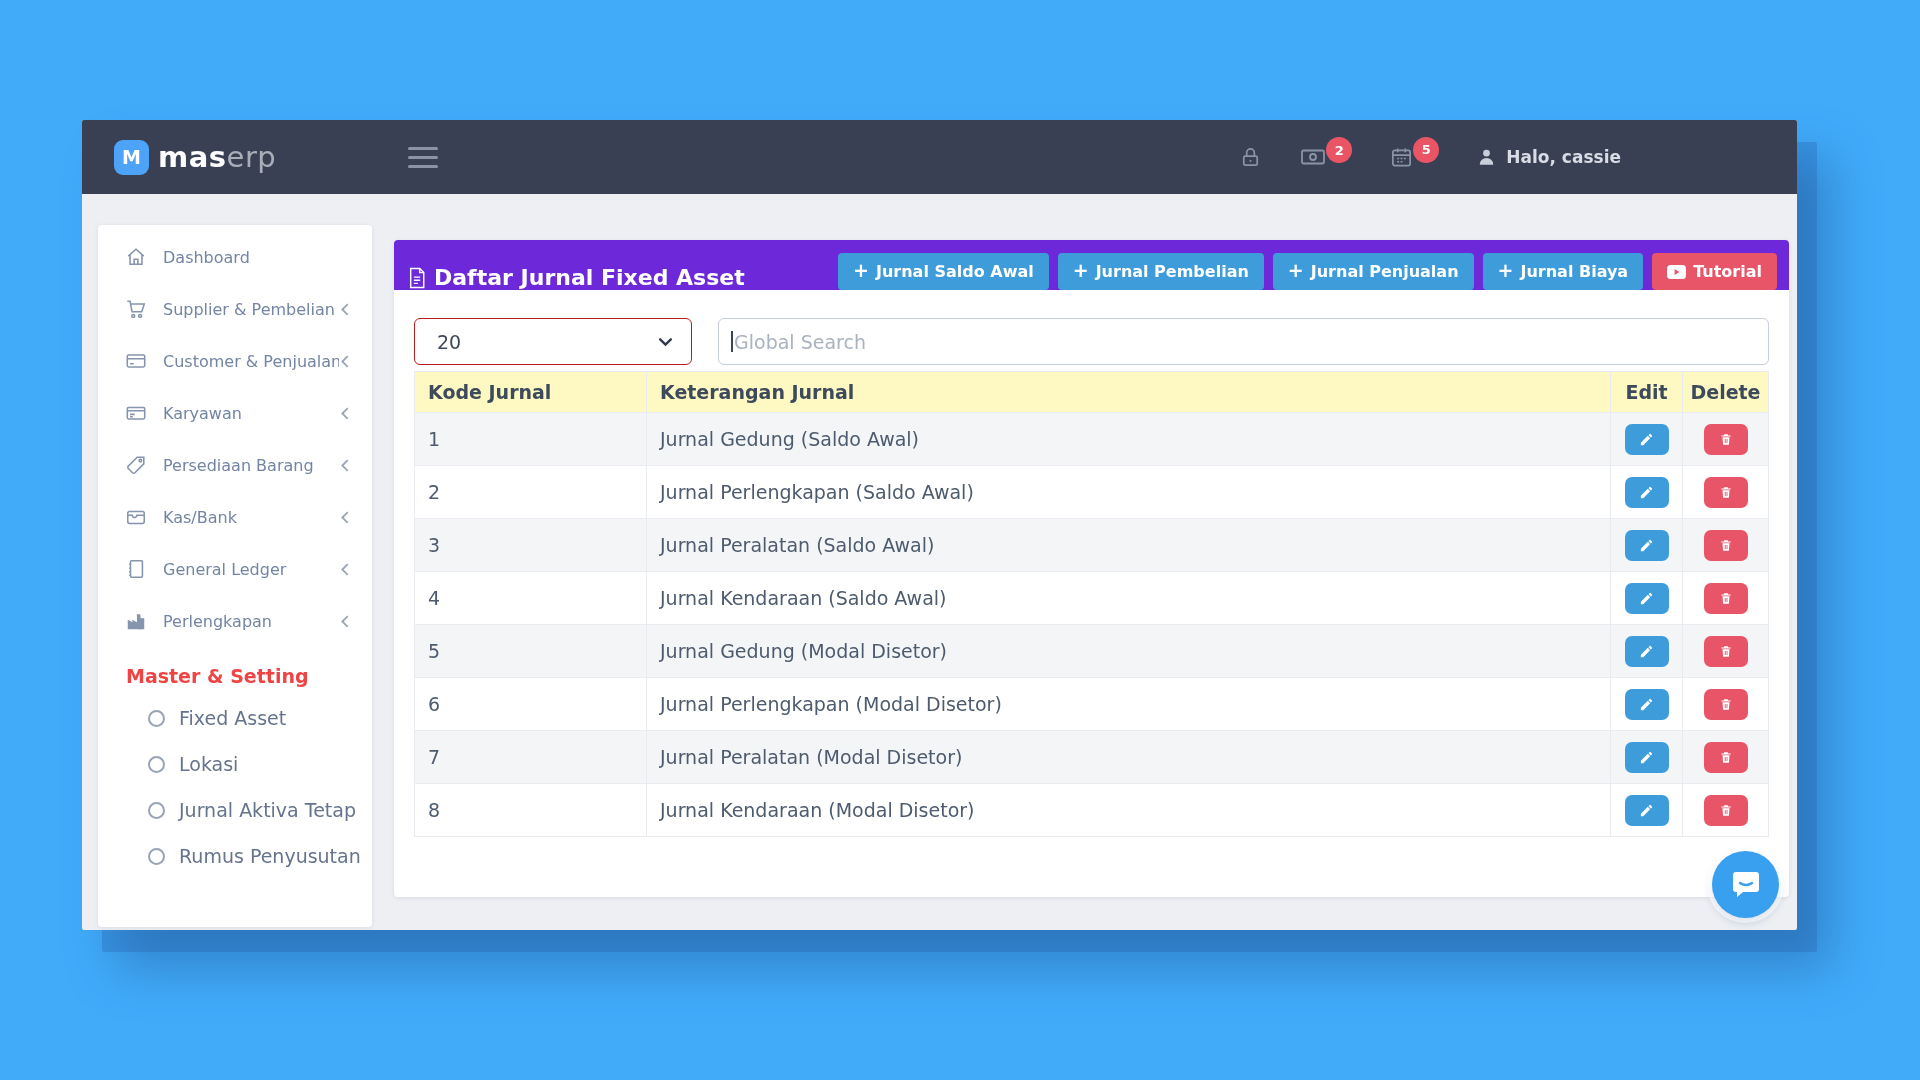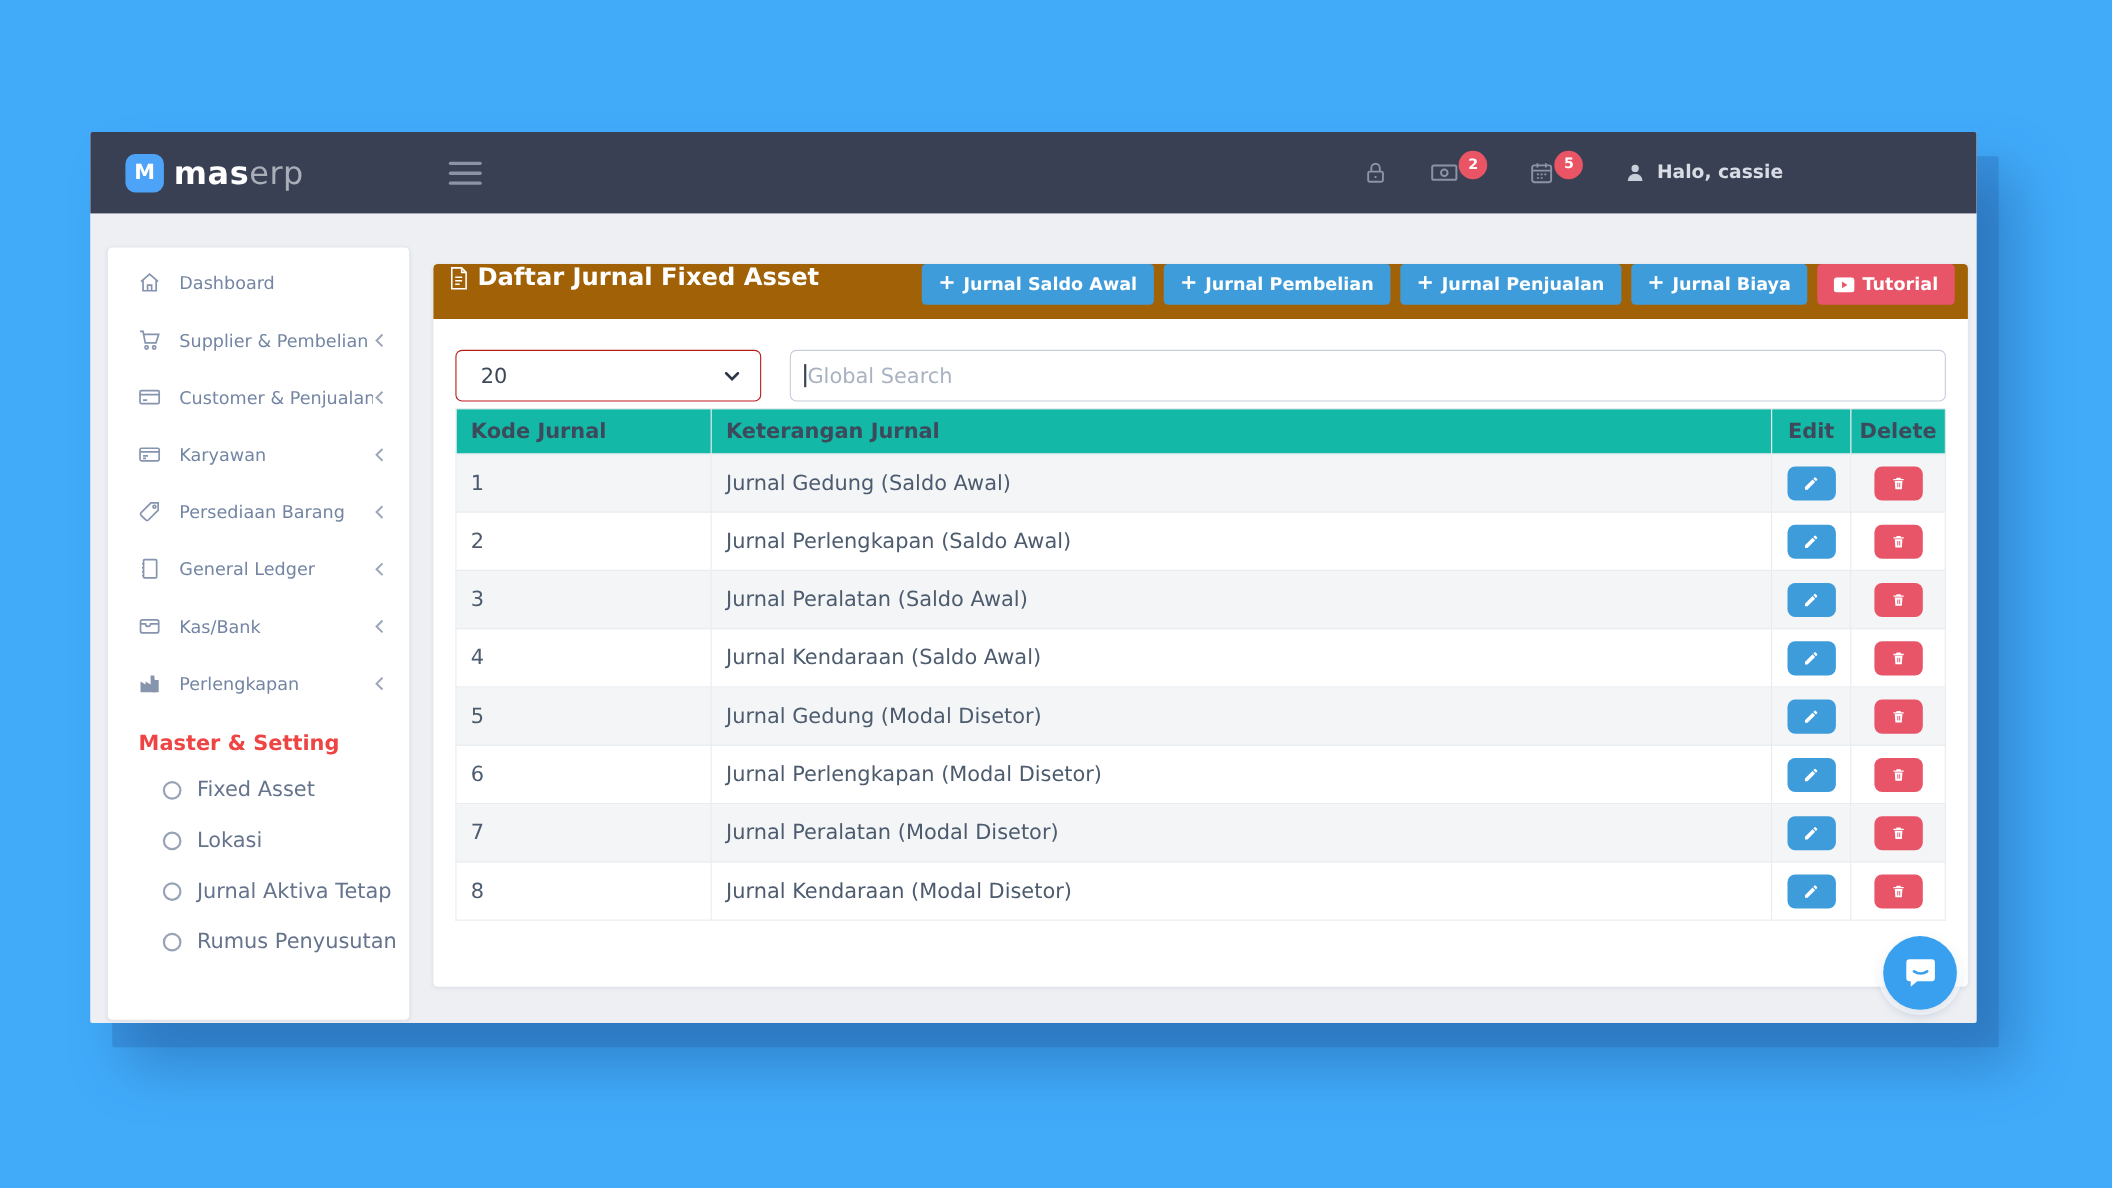--- a/index.html
+++ b/index.html
@@ -45,22 +45,22 @@
   .side-section { margin-top:10px; height:38px; display:flex; align-items:center;
     padding-left:28px; color:#ef4444; font-weight:700; font-size:19px; }
   .side-sub { height:46px; display:flex; align-items:center; padding-left:50px;
     color:#65748c; font-size:19px; cursor:pointer; }
   .side-sub .bullet { width:17px; height:17px; border:2px solid #98a3b5; border-radius:50%;
     margin-right:14px; flex:none; }
 
   
   .card { position:absolute; left:312px; top:120px; width:1395px; height:657px; background:#fff;
     border-radius:4px; box-shadow:0 1px 4px rgba(40,60,90,.10); display:flex; flex-direction:column; }
-  .card-header { height:50px; flex:none; background:#a16207; border-radius:4px 4px 0 0;
-    display:flex; align-items:flex-start; padding:0 12px 0 14px; }
+  .card-header { height:50px; flex:none; background:#6d28d9; border-radius:4px 4px 0 0;
+    display:flex; align-items:flex-end; padding:0 12px 0 14px; }
   .card-title { display:flex; align-items:center; gap:8px; color:#fff; font-size:22px; font-weight:700; }
   .hdr-buttons { margin-left:auto; display:flex; align-items:center; gap:9px; }
   .btn { height:37px; border:none; border-radius:4px; padding:0 15px; color:#fff; font-size:16px;
     font-weight:700; font-family:inherit; display:flex; align-items:center; gap:7px; cursor:pointer; }
   .btn-blue { background:#3f9cda; }
   .btn-red  { background:#e85468; }
   .btn .plus { font-size:19px; font-weight:700; line-height:1; margin-top:-2px; }
 
   .card-body { padding:28px 20px 0 20px; display:flex; flex-direction:column; flex:1; }
   .toolbar { display:flex; align-items:center; height:47px; flex:none; }
@@ -69,21 +69,21 @@
   .pagesize .caret { margin-left:auto; display:flex; }
   .searchwrap { flex:1; margin-left:26px; position:relative; height:47px; }
   .searchwrap input { width:100%; height:100%; border:1px solid #c7cdd9; border-radius:6px;
     padding:0 16px 0 15px; font-size:19px; font-family:inherit; color:#3c4858; outline:none; }
   .searchwrap input::placeholder { color:#a9b2c0; }
   .searchwrap .caret-bar { position:absolute; left:13px; top:13px; width:2px; height:21px; background:#3a4456; }
 
   table.jurnal { margin-top:6px; border-collapse:collapse; width:100%; flex:none; }
   table.jurnal th, table.jurnal td { border:1px solid #e8ebef; }
   table.jurnal th { height:41px; font-size:19px; font-weight:700; color:#3d4a5c; text-align:left;
-    padding:0 0 0 13px; background:#14b8a6; }
+    padding:0 0 0 13px; background:#fef9c3; }
   table.jurnal th.c, table.jurnal td.c { text-align:center; padding:0; }
   table.jurnal td { height:53px; font-size:19px; color:#4d5b6e; padding:0 0 0 13px; }
   table.jurnal tr.stripe td { background:#f3f5f7; }
   .col-kode { width:232px; }
   .col-edit { width:72px; }
   .col-del  { width:86px; }
   .act-btn { width:44px; height:31px; border:none; border-radius:7px; display:inline-flex;
     align-items:center; justify-content:center; cursor:pointer; }
   .act-edit { background:#3f9cda; }
   .act-del  { background:#e85468; }
@@ -211,40 +211,40 @@
       <span class="si-chev">
           <svg width="11" height="15" viewBox="0 0 10 14" fill="none" stroke="#9aa6ba" stroke-width="1.7">
             <path d="M8 2 3 7l5 5"></path>
           </svg>
         </span>
     </div>
 
     <div class="side-item">
       <span class="si-icon">
         <svg width="22" height="22" viewBox="0 0 24 24" fill="none" stroke="#8694ad" stroke-width="1.7">
+            <rect x="3" y="6" width="18" height="13" rx="2"></rect>
+            <path d="M3 10h5a2.5 2.5 0 0 0 5 0h8"></path>
+          </svg>
+      </span>
+      <span class="si-label">Kas/Bank</span>
+      <span class="si-chev">
+          <svg width="11" height="15" viewBox="0 0 10 14" fill="none" stroke="#9aa6ba" stroke-width="1.7">
+            <path d="M8 2 3 7l5 5"></path>
+          </svg>
+        </span>
+    </div>
+
+    <div class="side-item">
+      <span class="si-icon">
+        <svg width="22" height="22" viewBox="0 0 24 24" fill="none" stroke="#8694ad" stroke-width="1.7">
             <rect x="6" y="3" width="13" height="18" rx="1"></rect>
             <path d="M6 7h-1.5M6 11h-1.5M6 15h-1.5M6 19h-1.5" stroke-width="1.5"></path>
           </svg>
       </span>
       <span class="si-label">General Ledger</span>
-      <span class="si-chev">
-          <svg width="11" height="15" viewBox="0 0 10 14" fill="none" stroke="#9aa6ba" stroke-width="1.7">
-            <path d="M8 2 3 7l5 5"></path>
-          </svg>
-        </span>
-    </div>
-
-    <div class="side-item">
-      <span class="si-icon">
-        <svg width="22" height="22" viewBox="0 0 24 24" fill="none" stroke="#8694ad" stroke-width="1.7">
-            <rect x="3" y="6" width="18" height="13" rx="2"></rect>
-            <path d="M3 10h5a2.5 2.5 0 0 0 5 0h8"></path>
-          </svg>
-      </span>
-      <span class="si-label">Kas/Bank</span>
       <span class="si-chev">
           <svg width="11" height="15" viewBox="0 0 10 14" fill="none" stroke="#9aa6ba" stroke-width="1.7">
             <path d="M8 2 3 7l5 5"></path>
           </svg>
         </span>
     </div>
 
     <div class="side-item">
       <span class="si-icon">
         <svg width="22" height="22" viewBox="0 0 24 24" fill="#8694ad">

